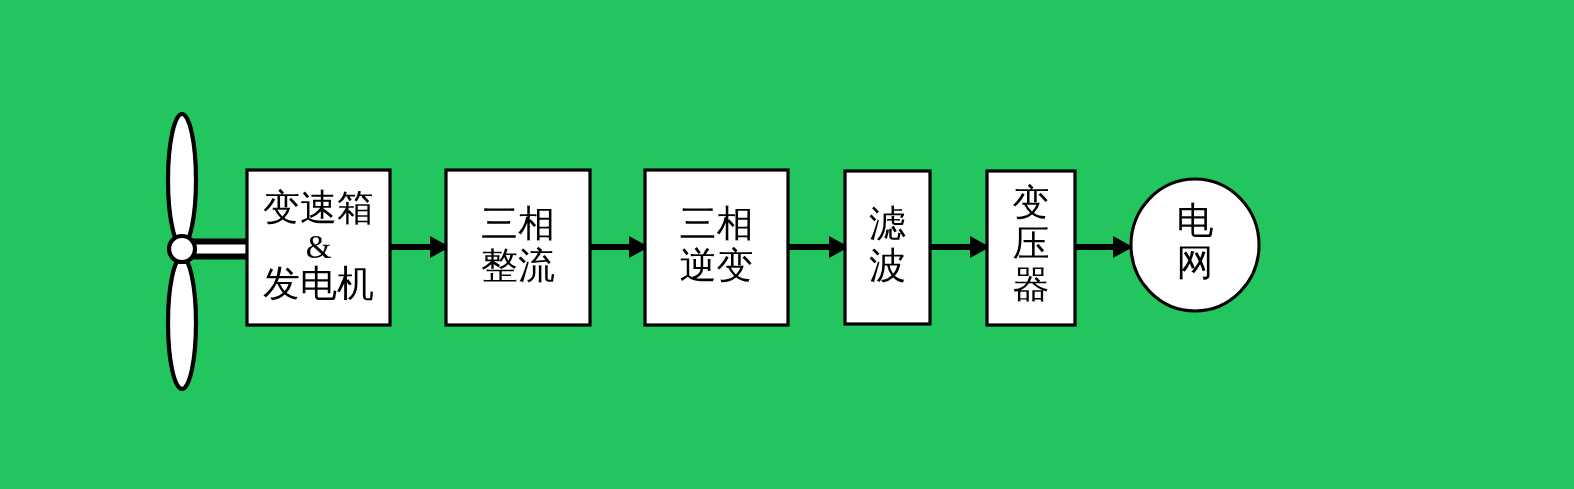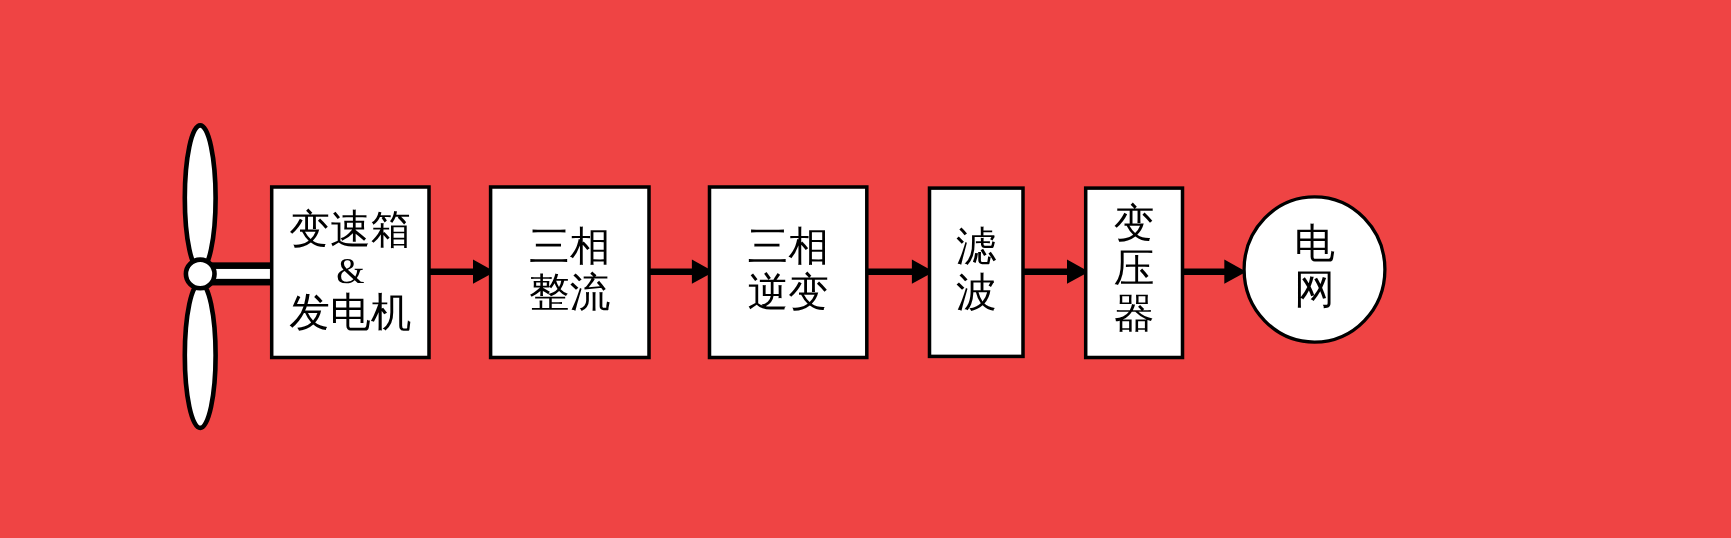--- a/index.html
+++ b/index.html
@@ -8,21 +8,21 @@
     padding: 0;
     background: #ffffff;
   }
   body {
     font-family: "Liberation Serif", "DejaVu Serif", serif;
   }
   #diagram-root {
     position: relative;
     width: 1574px;
     height: 489px;
-    background: #ef4444;
+    background: #22c55e;
     overflow: hidden;
   }
   #diagram-svg {
     position: absolute;
     left: 0;
     top: 0;
     width: 1574px;
     height: 489px;
     display: block;
   }

